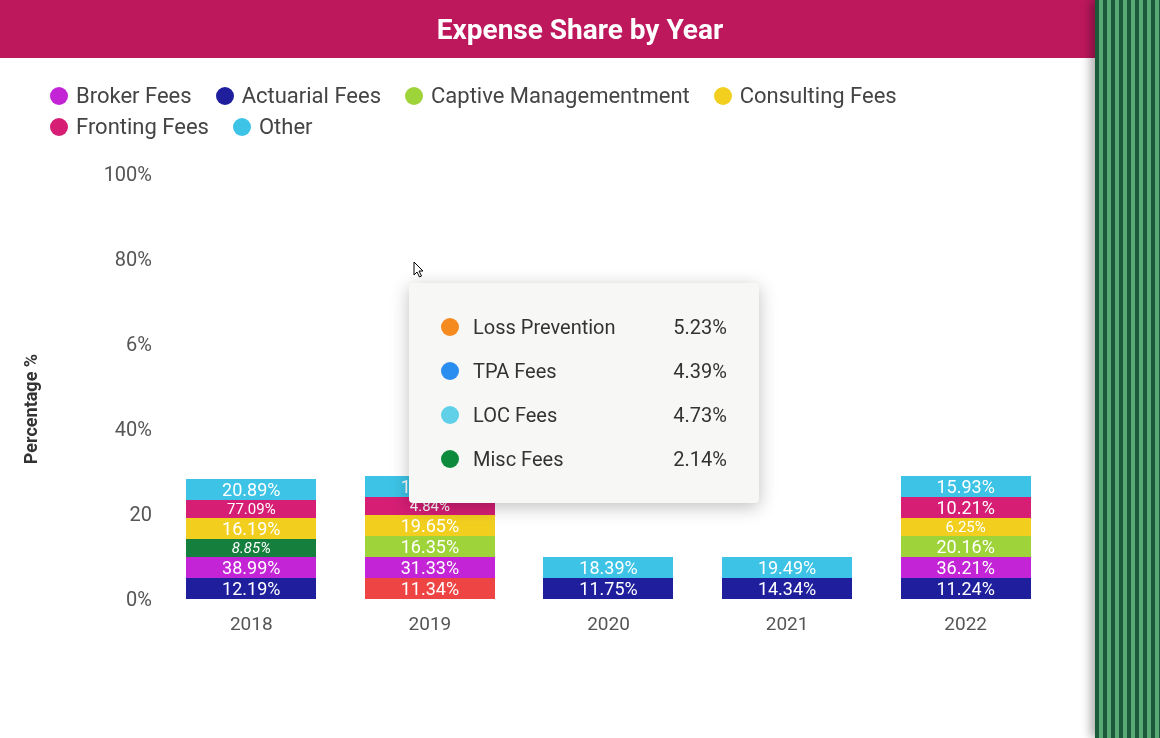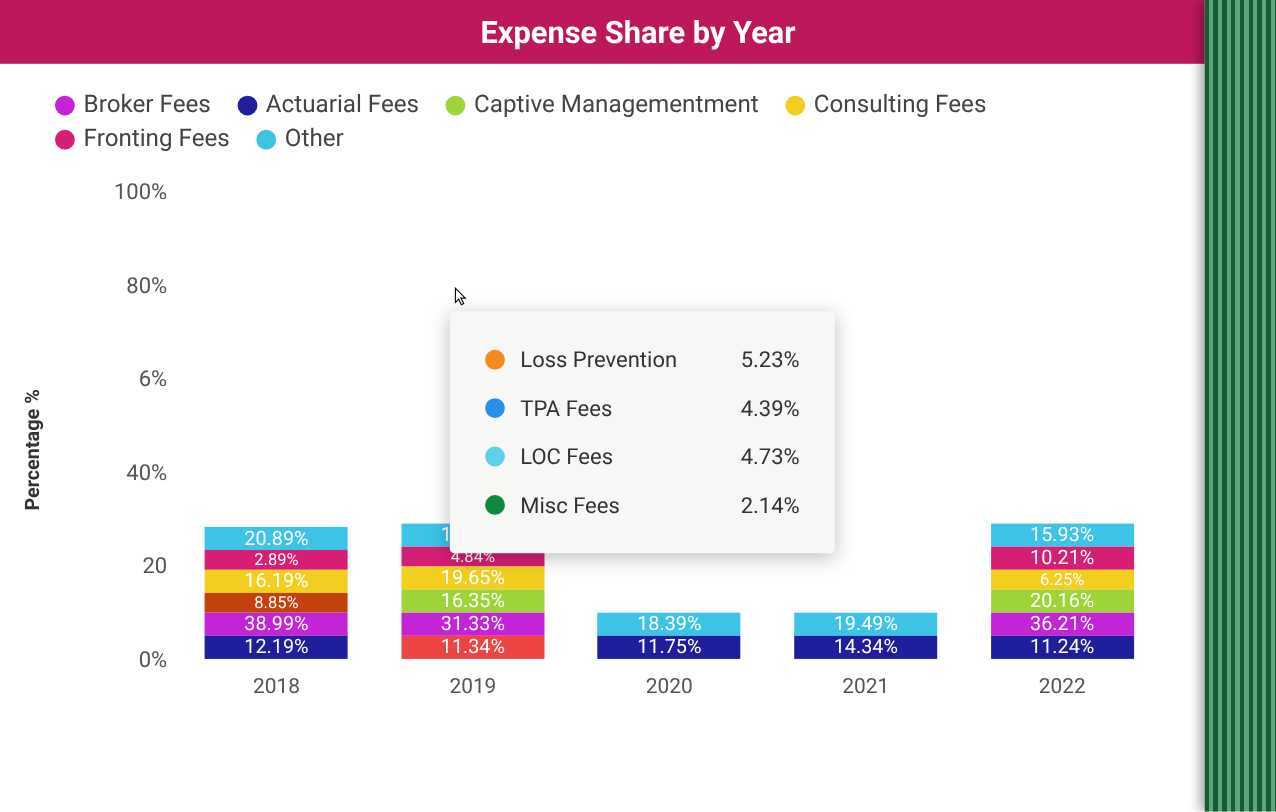--- a/index.html
+++ b/index.html
@@ -209,28 +209,28 @@
       </div>
     <div class="plot" id="plot">
         <div class="bar-col">
           <div class="bar">
             <div class="seg" style="height: 12.19%; background: rgb(31, 31, 158);">
               <span>12.19%</span>
             </div>
             <div class="seg" style="height: 38.99%; background: rgb(194, 36, 214);">
               <span>38.99%</span>
             </div>
-            <div class="seg small" style="height: 8.85%; background: #c2410c;">
+            <div class="seg small" style="height: 8.85%; background: #15803d; font-style: italic;">
               <span>8.85%</span>
             </div>
             <div class="seg" style="height: 16.19%; background: rgb(242, 207, 31);">
               <span>16.19%</span>
             </div>
             <div class="seg small" style="height: 2.89%; background: rgb(214, 30, 117);">
-              <span>2.89%</span>
+              <span>77.09%</span>
             </div>
             <div class="seg" style="height: 20.89%; background: rgb(60, 195, 230);">
               <span>20.89%</span>
             </div>
           </div>
         </div>
         <div class="bar-col">
           <div class="bar">
             <div class="seg" style="height: 11.34%; background: #ef4444;">
               <span>11.34%</span>

